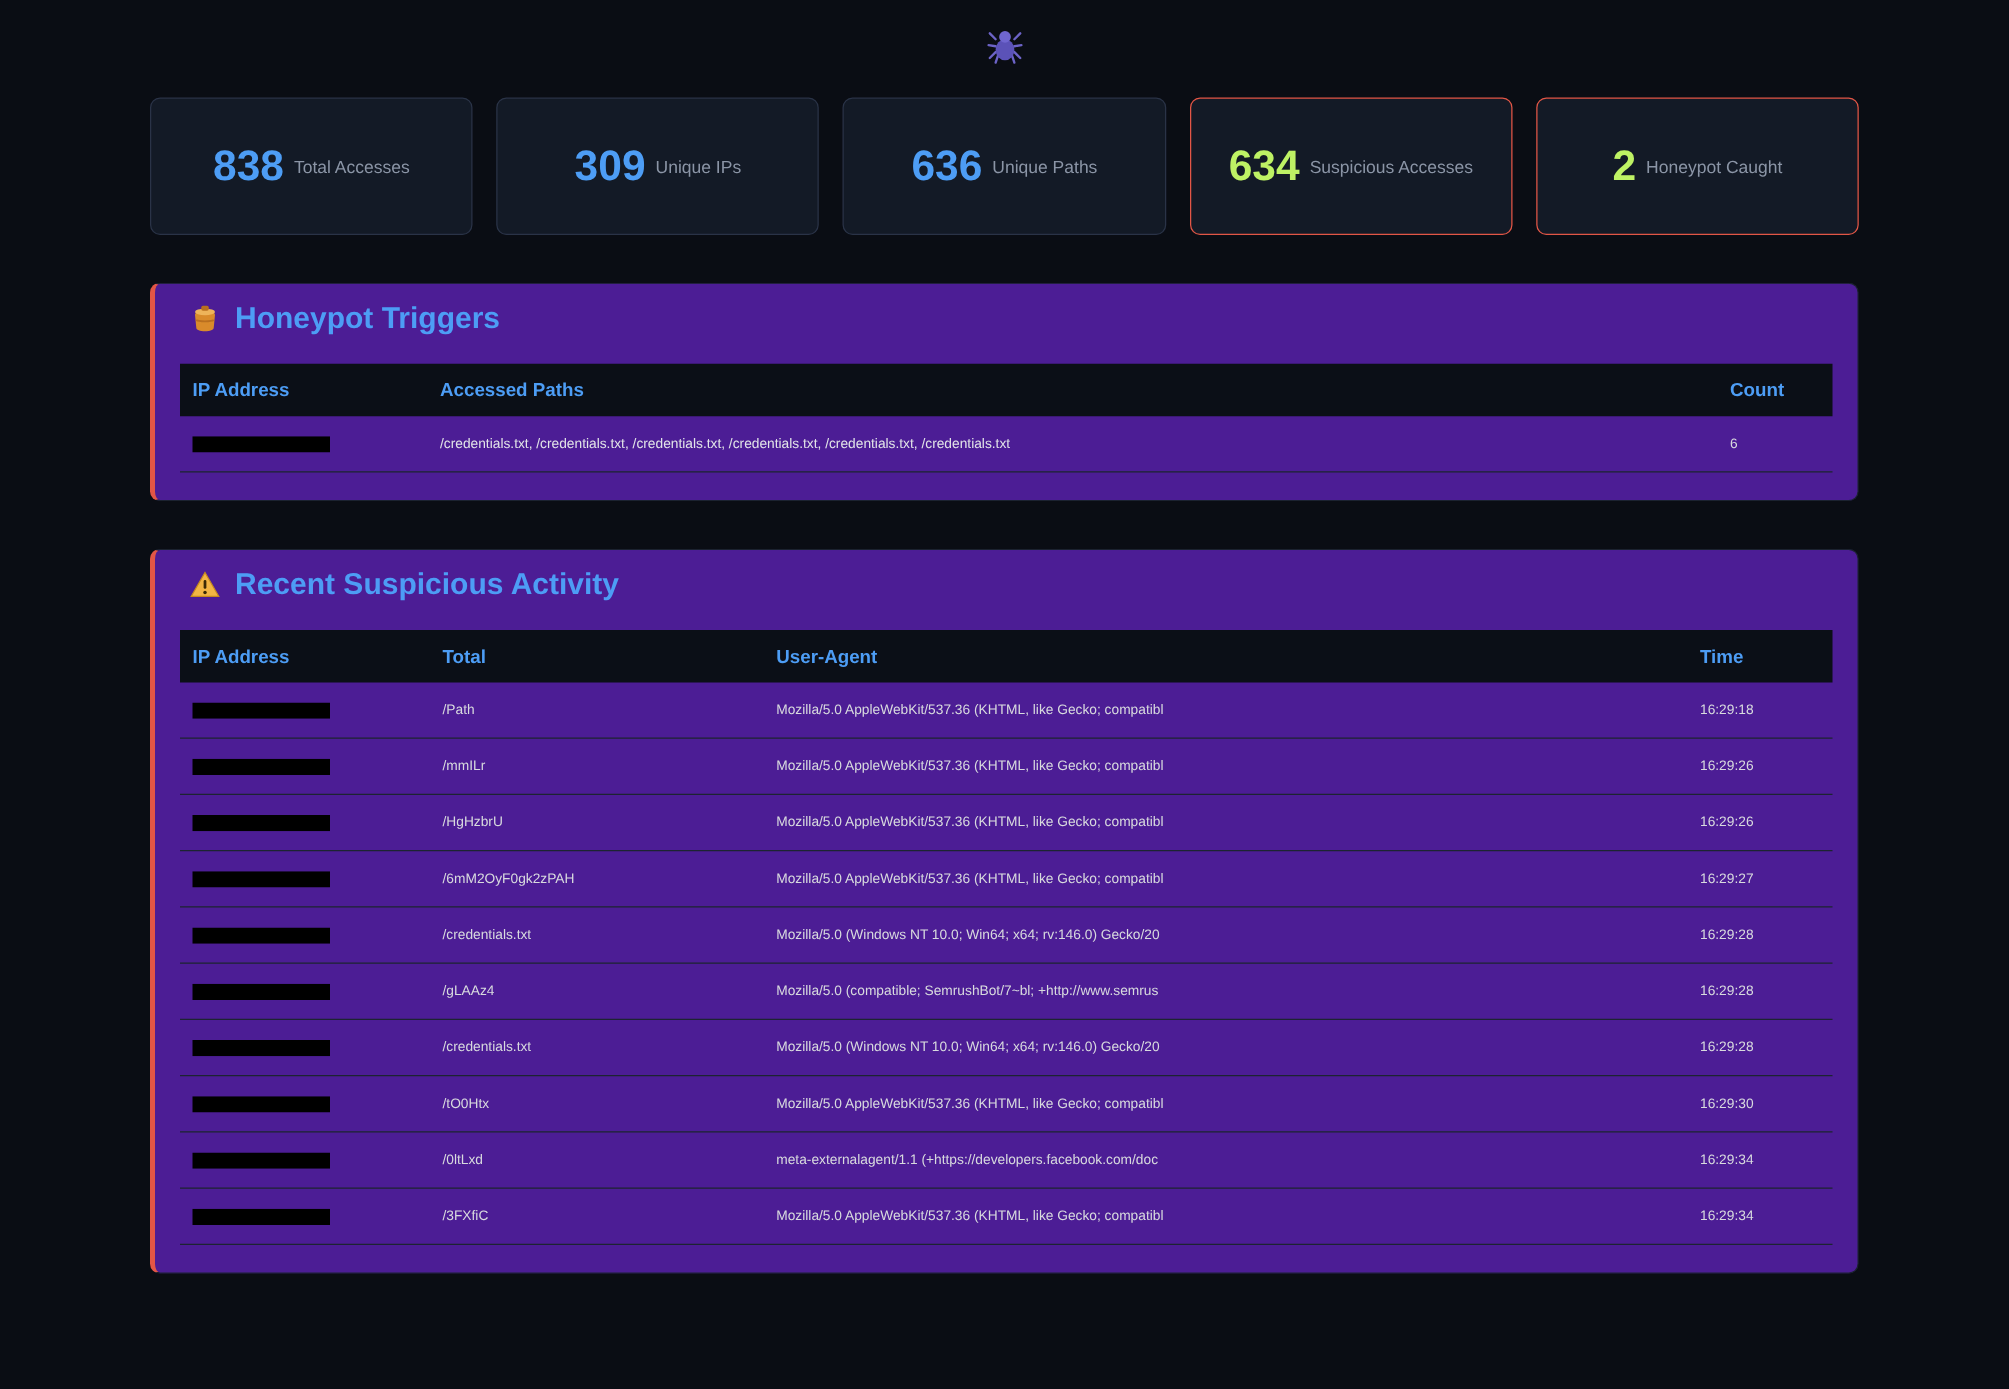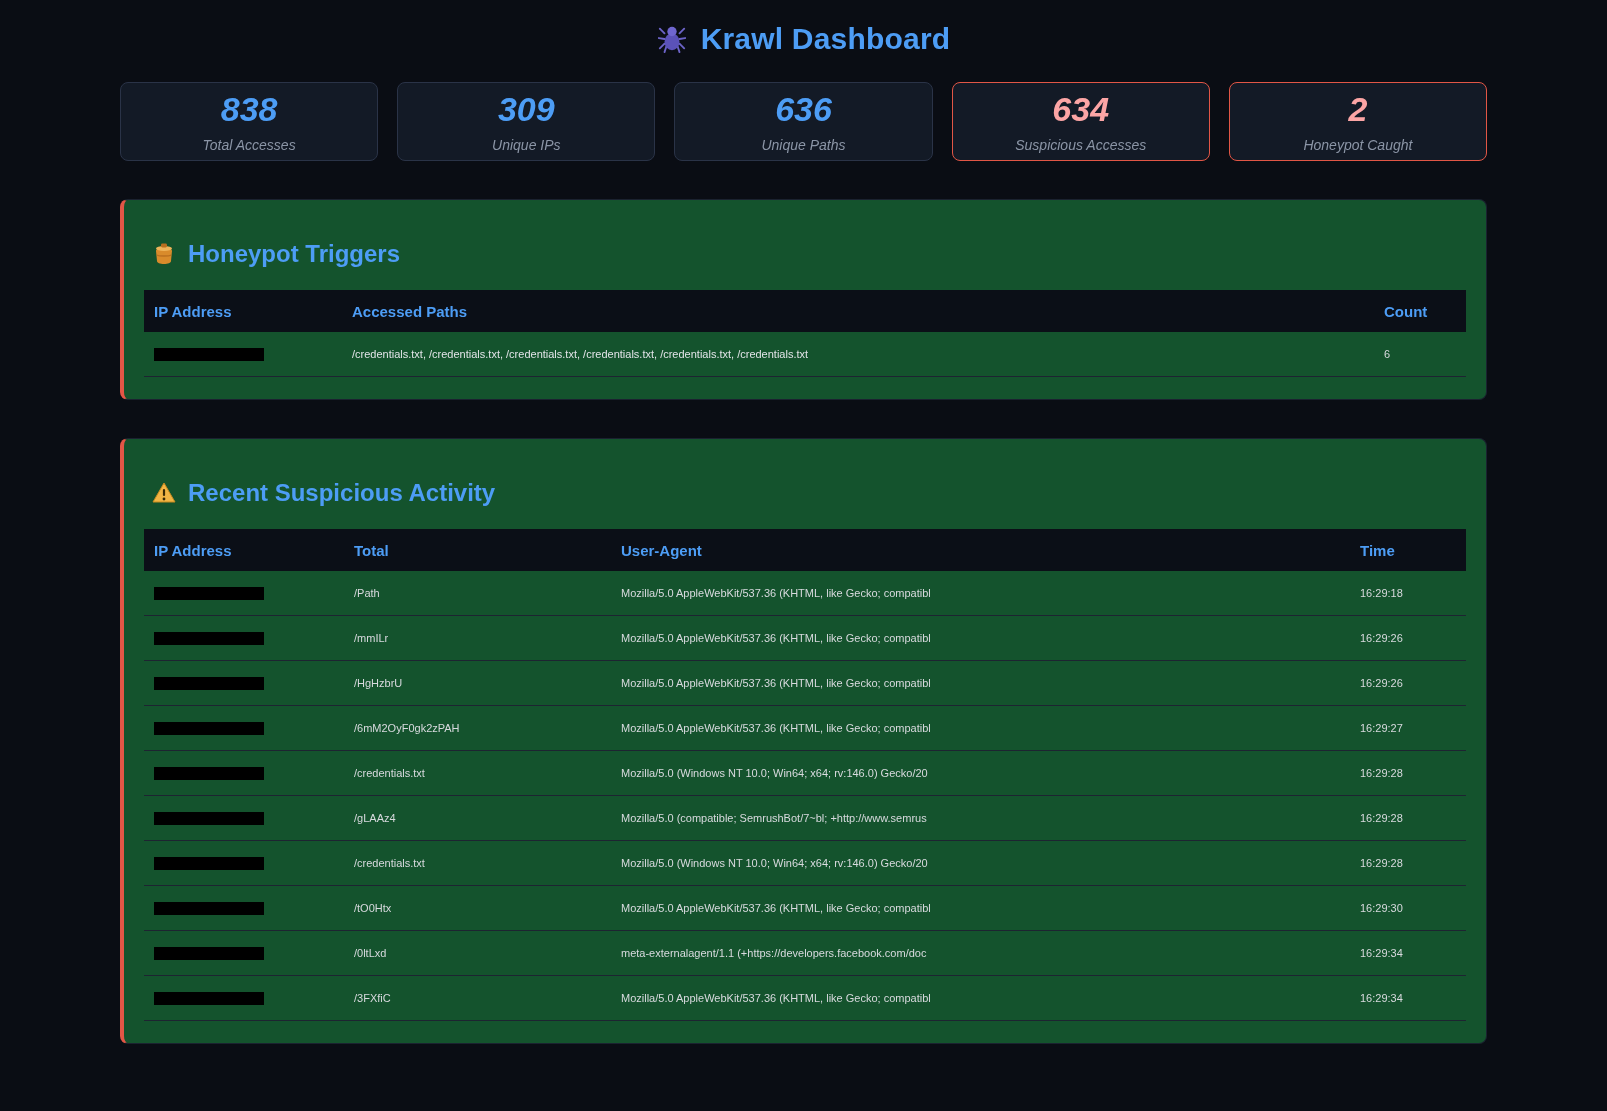--- a/index.html
+++ b/index.html
@@ -19,36 +19,35 @@
   }
   .app-title {
     font-size: 30px; font-weight: bold; color: #4d9df5;
     letter-spacing: 0.2px;
   }
   .hdr-icon { display: inline-flex; width: 30px; height: 30px; }
 
   
   .stats-row { display: flex; gap: 19px; }
   .stat-card {
-    flex: 1; height: 79px; background: #131a26;
+    flex: 1; height: 110px; background: #131a26;
     border: 1px solid #2a3347; border-radius: 8px;
-    display: flex; flex-direction: column; align-items: center; justify-content: center;
+    display: flex; flex-direction: row; align-items: center; justify-content: center;
     gap: 8px;
-    font-style: italic;
   }
   .stat-card.alert { border-color: #e25646; }
   .stat-value { font-size: 34px; font-weight: bold; color: #4d9df5; }
-  .stat-card.alert .stat-value { color: #fca5a5; }
+  .stat-card.alert .stat-value { color: #bef264; }
   .stat-label { font-size: 14px; color: #8b95a6; }
 
   
   .panel {
-    margin-top: 38px; background: #14532d;
+    margin-top: 38px; background: #4c1d95;
     border: 1px solid #1b2230; border-left: 4px solid #e25646;
-    border-radius: 8px; padding: 36px 20px 22px 20px;
+    border-radius: 8px; padding: 10px 20px 22px 20px;
   }
   .panel-title-row { display: flex; align-items: center; gap: 12px; padding: 4px 4px 22px 8px; }
   .panel-title { font-size: 24px; font-weight: bold; color: #4d9df5; }
   .panel-icon { display: inline-flex; width: 24px; height: 24px; }
 
   
   .thead {
     background: #0b0f17; height: 42px; align-items: center;
     font-weight: bold; color: #4d9df5; font-size: 15px;
   }
@@ -84,21 +83,20 @@
             <path d="M10 24 L8 30"></path>
           <path d="M24 10 L29 5"></path>
             <path d="M24 16 L30 15"></path>
             <path d="M24 21 L29 26"></path>
             <path d="M22 24 L24 30"></path>
         </g>
         <ellipse cx="16" cy="19" rx="8" ry="9" fill="#5b52b8"></ellipse>
         <circle cx="16" cy="8" r="5" fill="#6f66cf"></circle>
       </svg>
     </span>
-    <span class="app-title">Krawl Dashboard</span>
   </div>
 
   <div class="stats-row" id="stats">
   <div class="stat-card">
     <div class="stat-value">838</div>
     <div class="stat-label">Total Accesses</div>
   </div>
 
   <div class="stat-card">
     <div class="stat-value">309</div>

